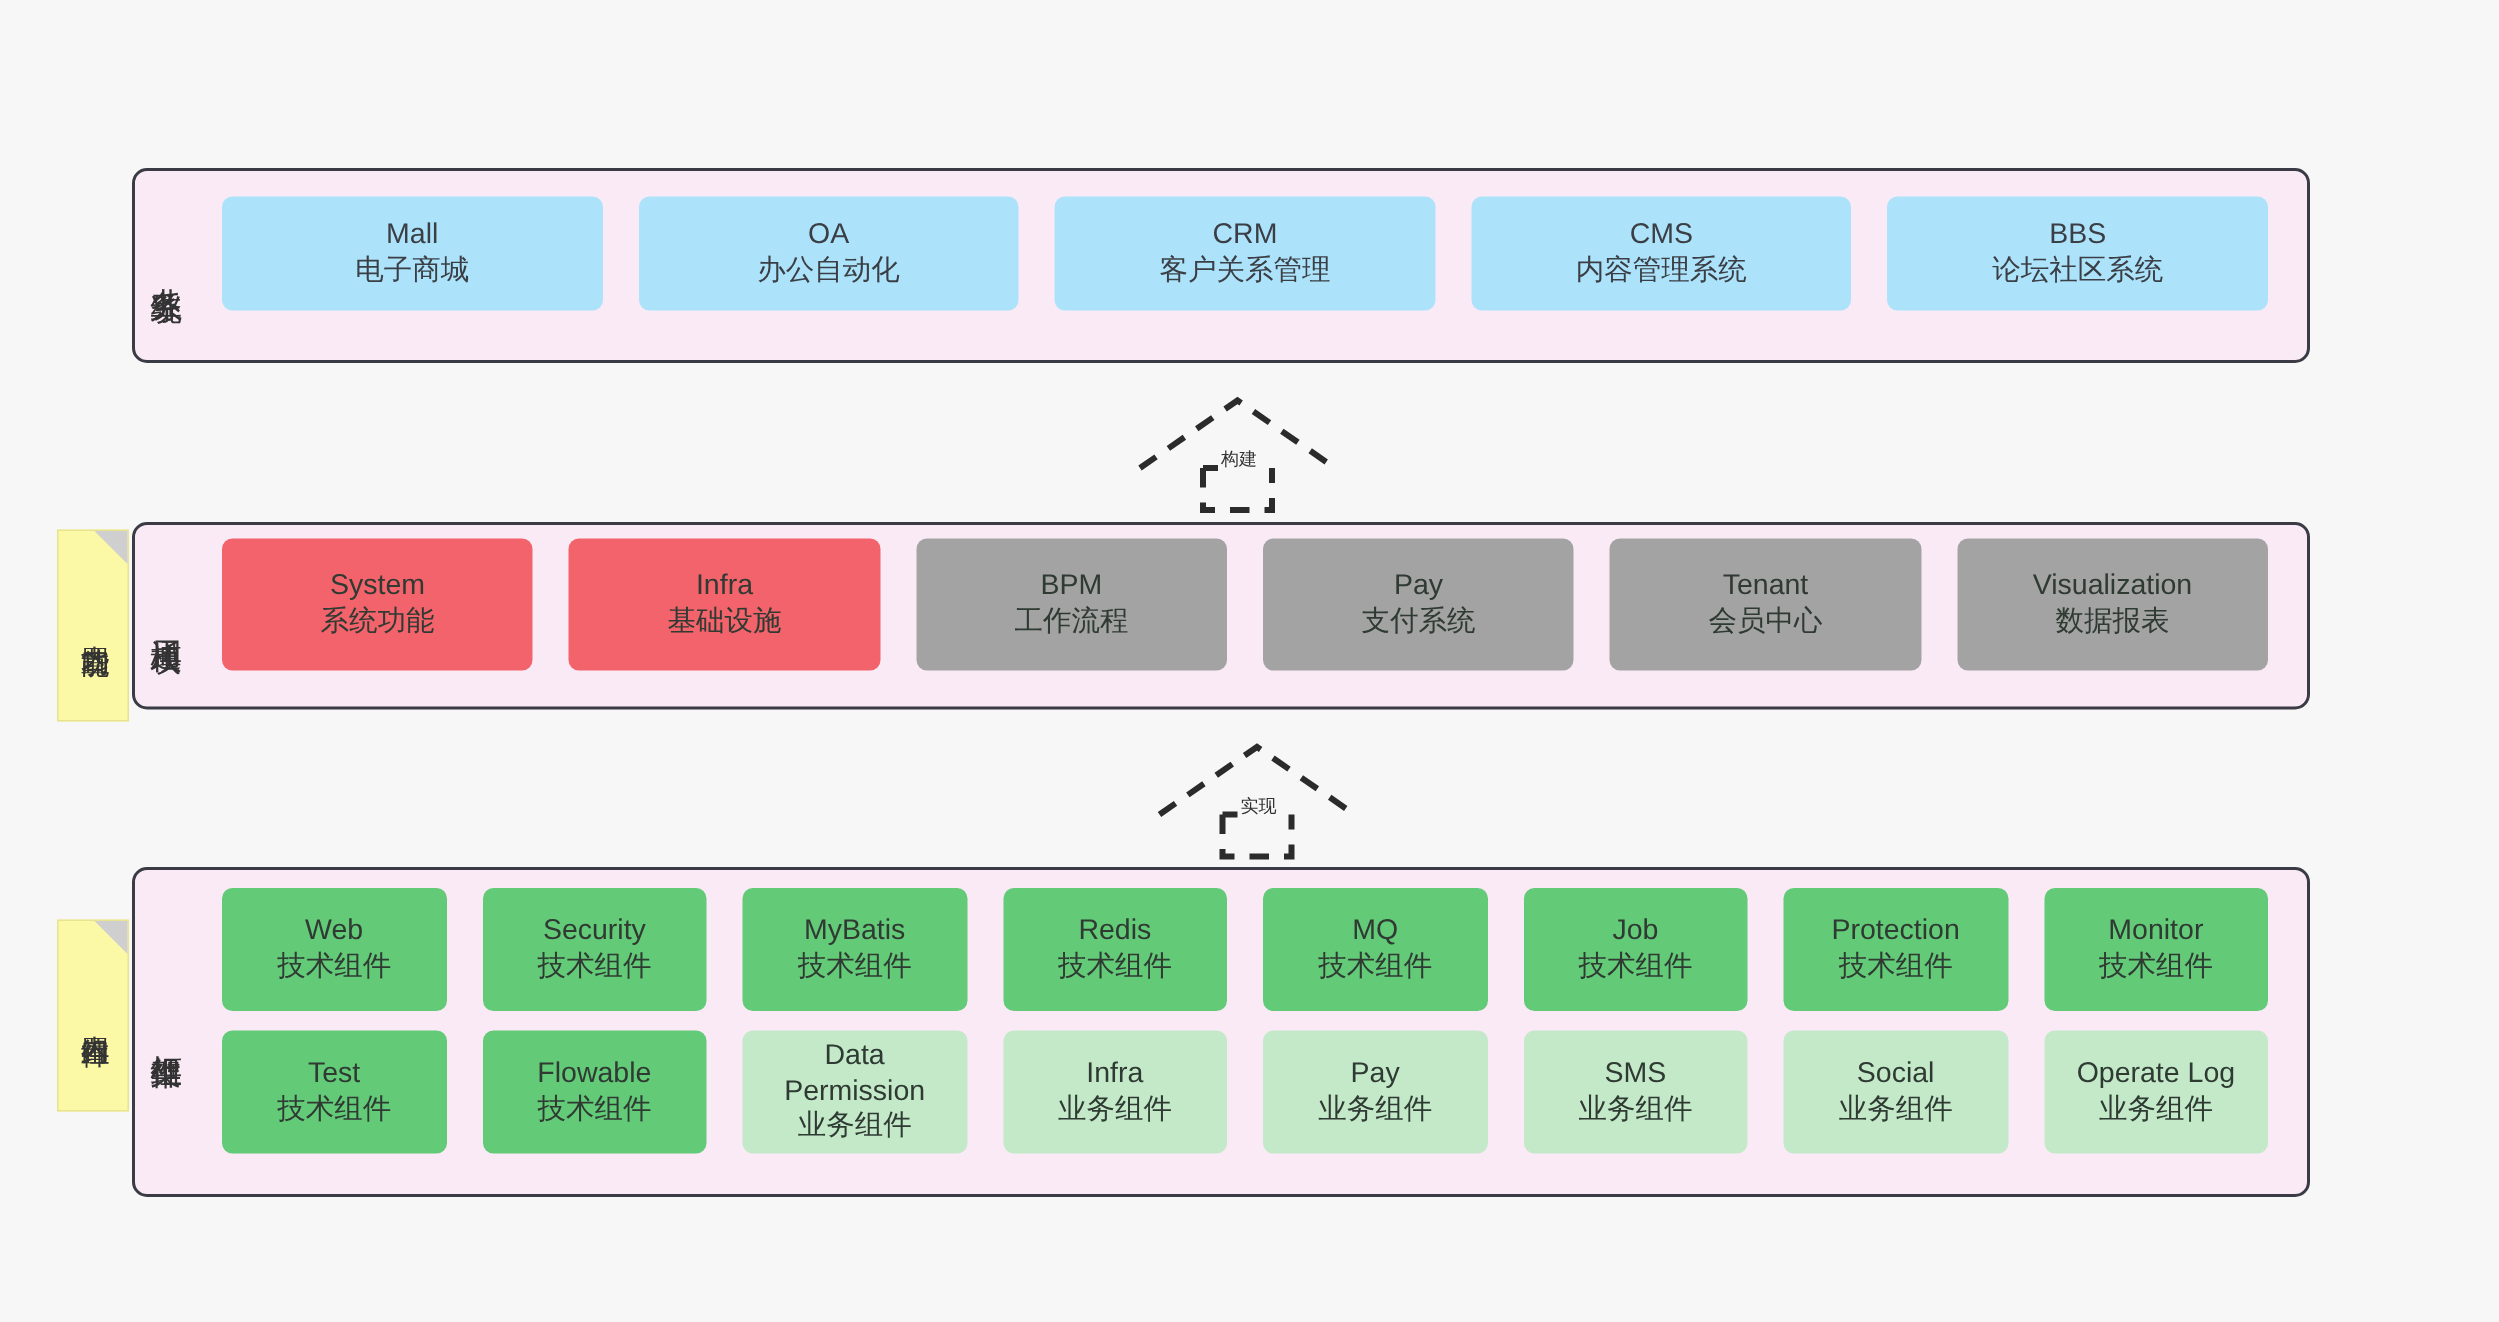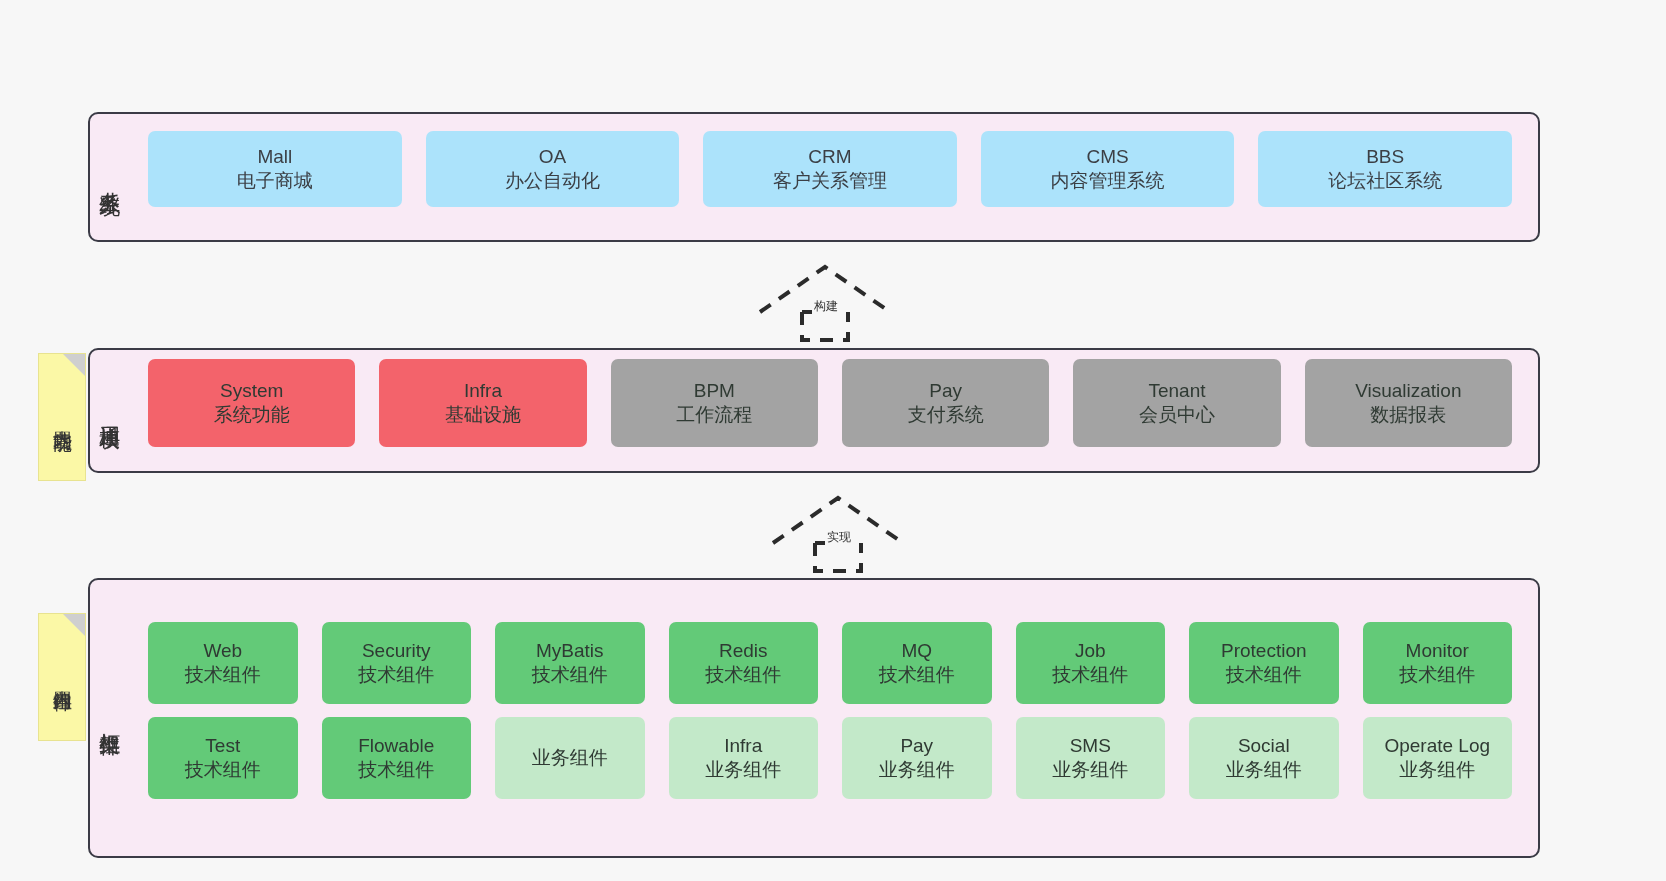--- a/index.html
+++ b/index.html
@@ -215,21 +215,21 @@
       <path d="M47 50 L93 50" fill="none" stroke="#2b2b2b" stroke-width="4" stroke-dasharray="13 10" stroke-linecap="butt"></path>
     </svg>
     <div class="gen-label" style="left:57px; top:36px;">实现</div>
   </div>
 
   <div class="sticky" style="left:38px; top:613px; width:48px; height:128px;">
     <span class="fold"></span>
     <span>内置组件</span>
   </div>
 
-  <div class="layer" id="layer-framework" style="left:88px; top:578px; width:1452px; height:280px;">
+  <div class="layer" id="layer-framework" style="left:88px; top:578px; width:1452px; height:220px;">
     <div class="layer-label">框架组件</div>
     <div class="layer-body">
 
       <div class="node-row fw-row">
         <div class="node green">
           <span class="n-title">Web</span>
           <span class="n-sub">技术组件</span>
         </div>
         <div class="node green">
           <span class="n-title">Security</span>
@@ -264,20 +264,21 @@
       <div class="node-row fw-row">
         <div class="node green">
           <span class="n-title">Test</span>
           <span class="n-sub">技术组件</span>
         </div>
         <div class="node green">
           <span class="n-title">Flowable</span>
           <span class="n-sub">技术组件</span>
         </div>
         <div class="node lgreen">
+          <span class="n-title">Data Permission</span>
           <span class="n-sub">业务组件</span>
         </div>
         <div class="node lgreen">
           <span class="n-title">Infra</span>
           <span class="n-sub">业务组件</span>
         </div>
         <div class="node lgreen">
           <span class="n-title">Pay</span>
           <span class="n-sub">业务组件</span>
         </div>

